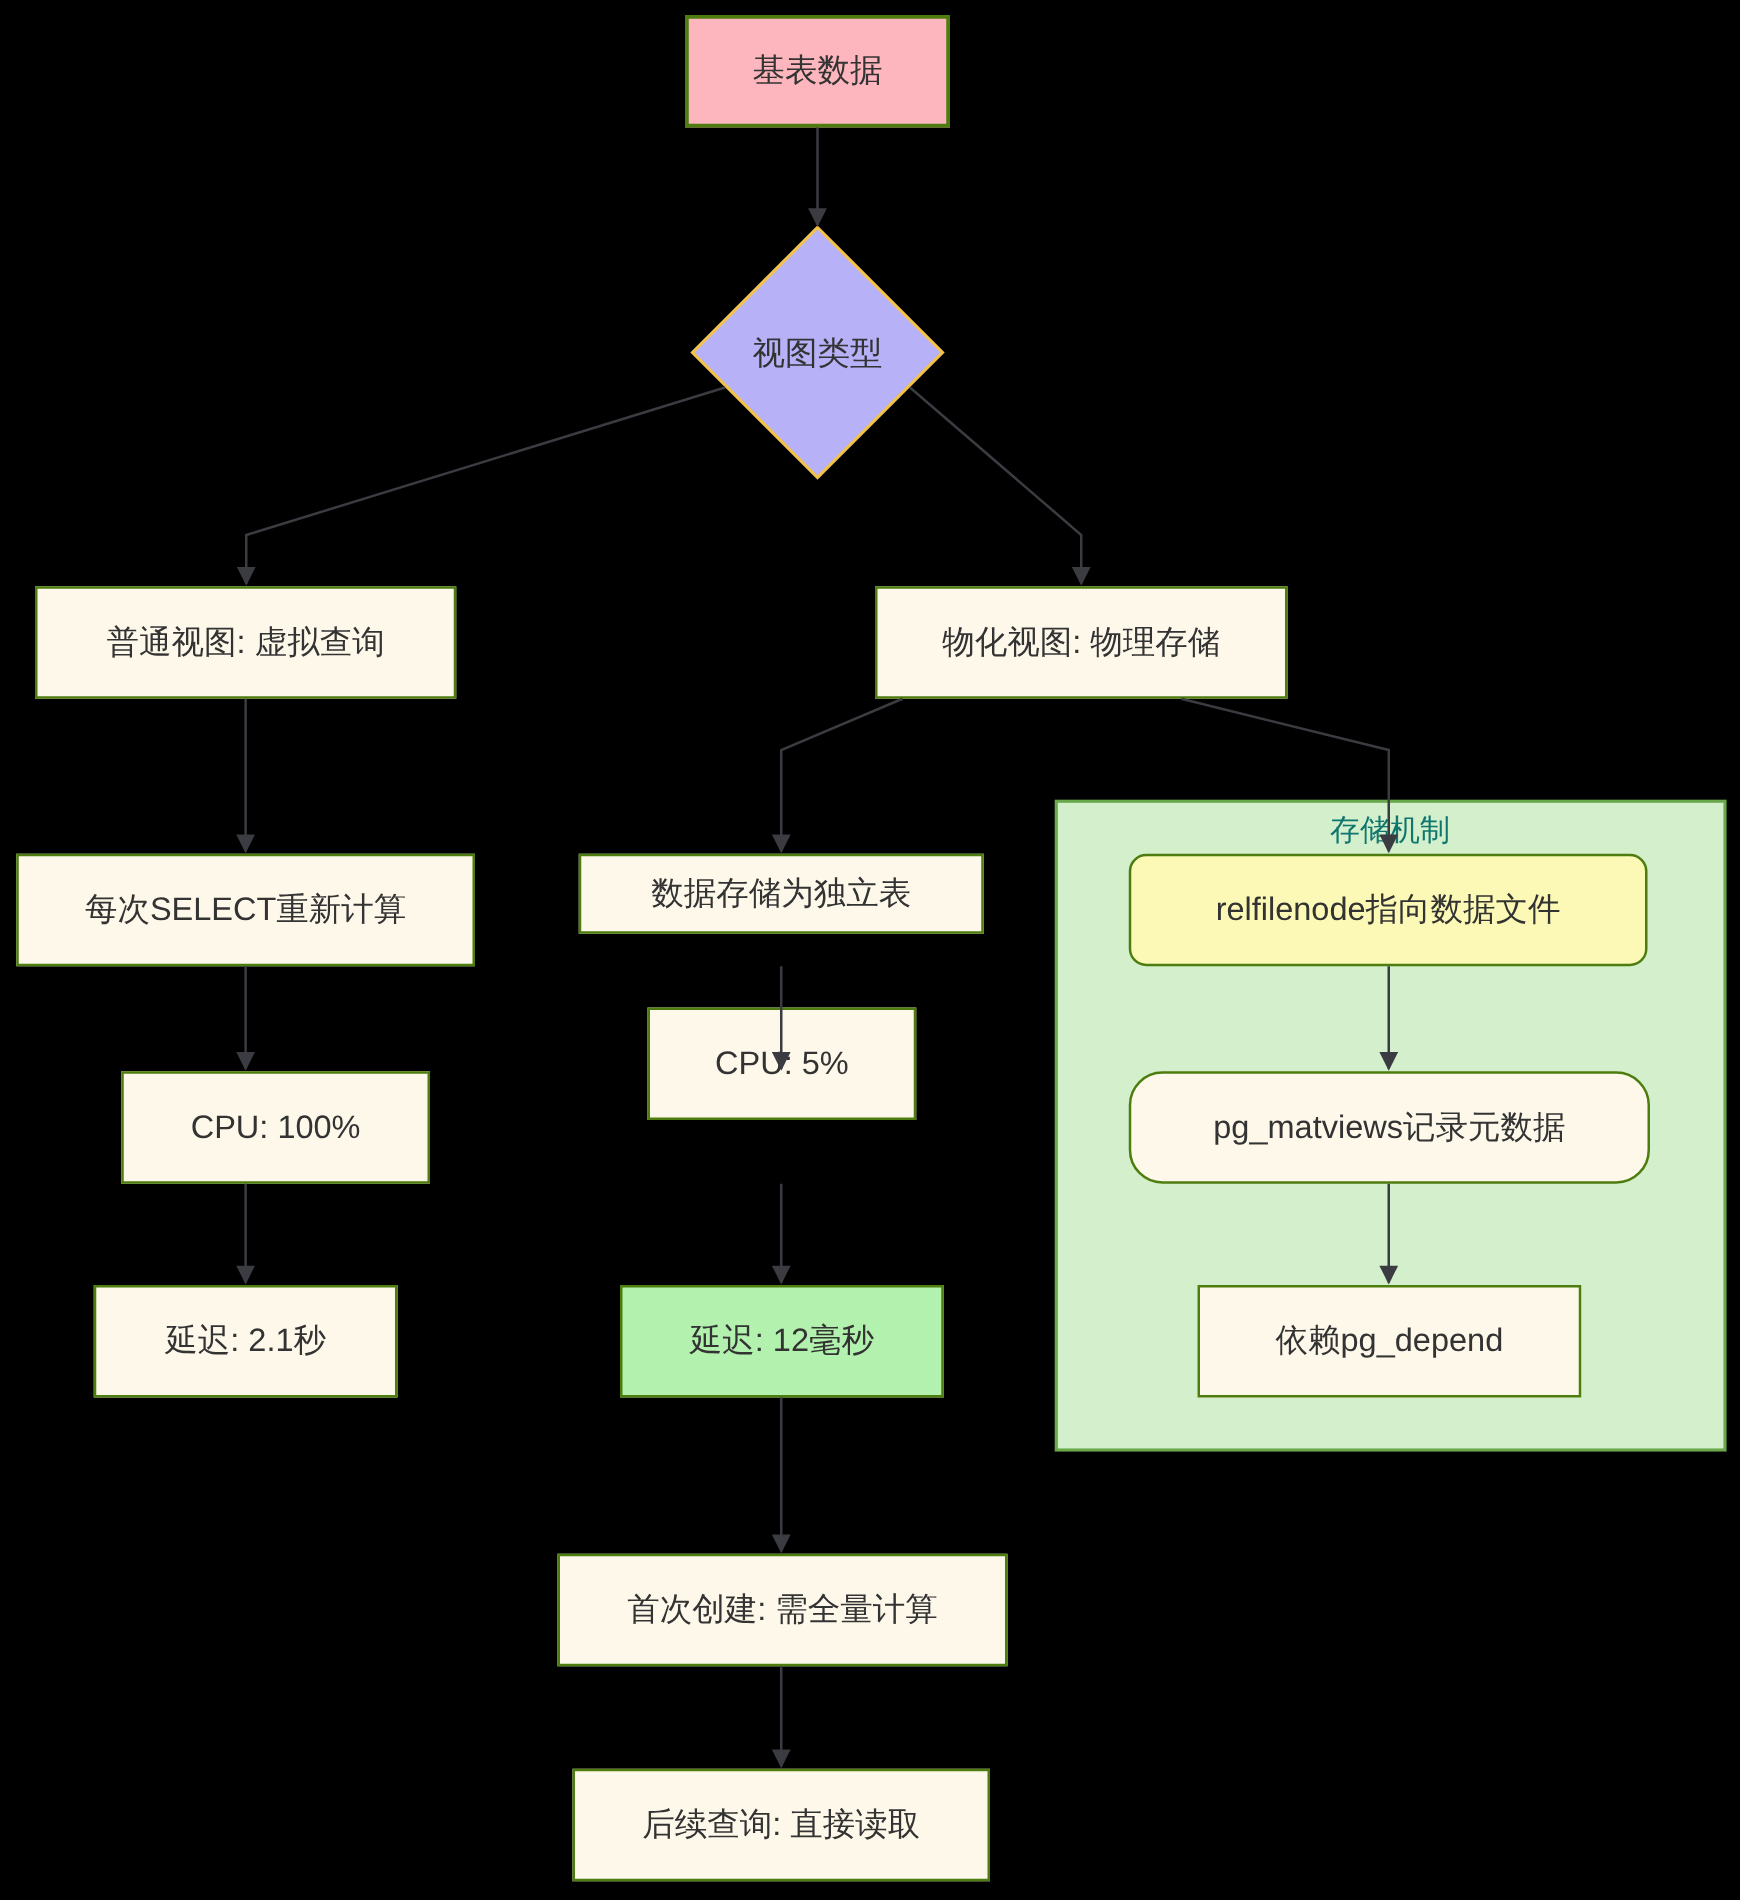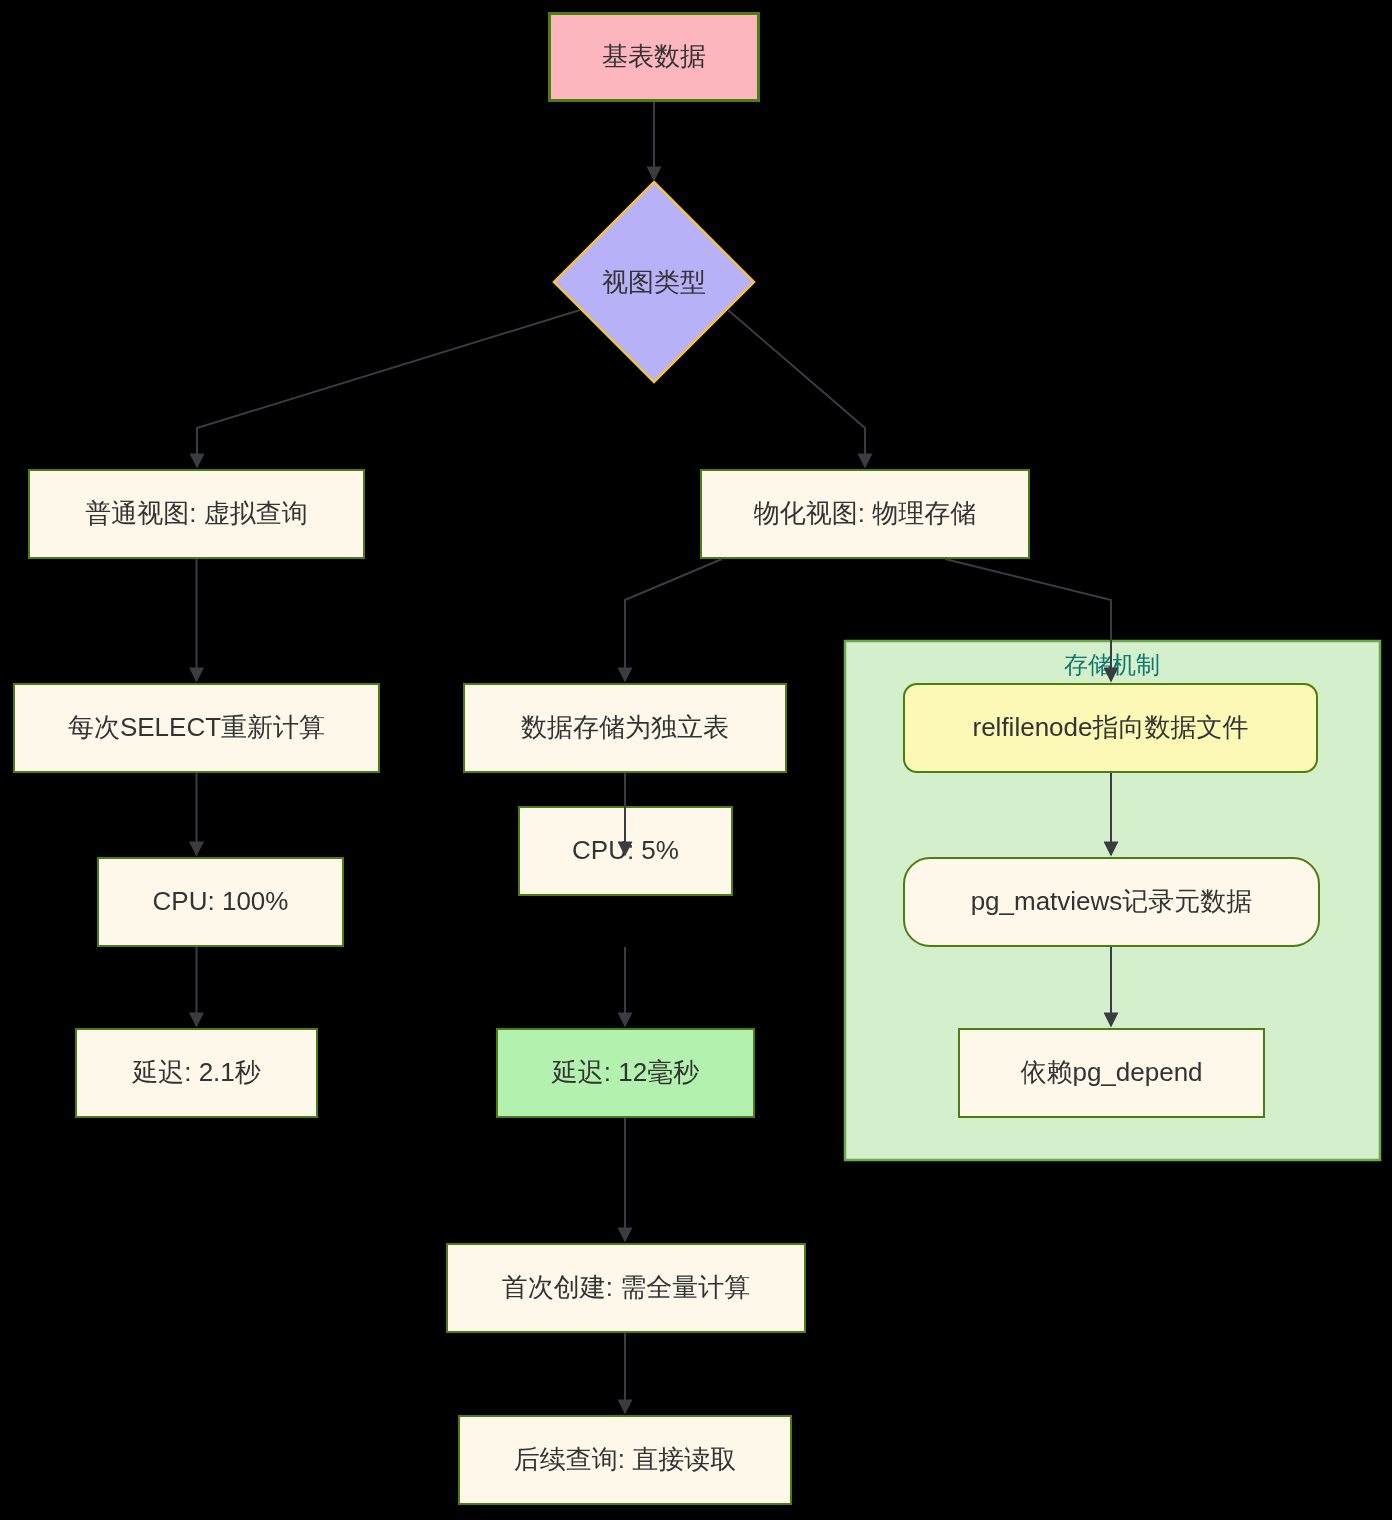--- a/index.html
+++ b/index.html
@@ -91,21 +91,21 @@
   </div>
 
   <div class="node" style="left:700px; top:469px; width:330px; height:90px;">
     <span>物化视图: 物理存储</span>
   </div>
 
   <div class="node" style="left:13px; top:683px; width:367px; height:90px;">
     <span>每次SELECT重新计算</span>
   </div>
 
-  <div class="node" style="left:463px; top:683px; width:324px; height:90px;">
+  <div class="node" style="left:463px; top:683px; width:324px; height:64px;">
     <span>数据存储为独立表</span>
   </div>
 
   <div class="node yellow" style="left:903px; top:683px; width:415px; height:90px;">
     <span>relfilenode指向数据文件</span>
   </div>
 
   <div class="node" style="left:73px; top:857px; width:247px; height:90px;margin-left:24px;">
     <span>CPU: 100%</span>
   </div>

